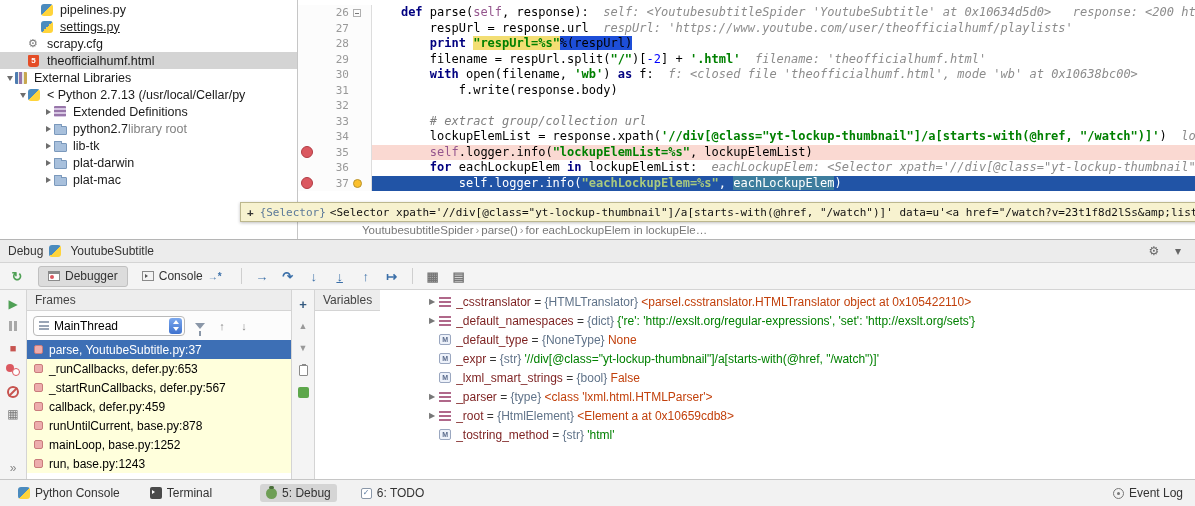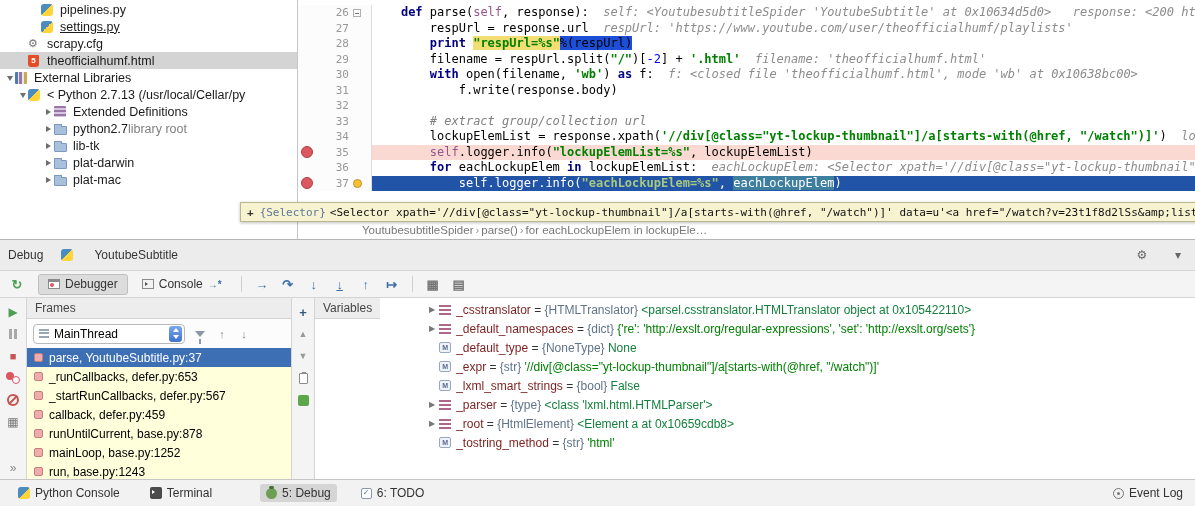--- a/index.html
+++ b/index.html
@@ -56,21 +56,21 @@
   .bc-sep{color:#999;padding:0 2px}
   .bc-item{cursor:default}
 
   .tooltip{position:absolute;left:240px;top:202px;height:20px;background:#F7F2CF;border:1px solid #BCB78E;display:flex;align-items:center;padding:0 6px;font-family:"DejaVu Sans Mono","Liberation Mono",monospace;font-size:11px;white-space:nowrap;z-index:5;box-shadow:0 1px 3px rgba(0,0,0,.25)}
   .tt-prefix{color:#333;font-weight:bold}
   .tt-type{color:#5C7999;margin:0 4px 0 6px}
   .tt-text{color:#111}
 
   
   .debug{height:239px;display:flex;flex-direction:column;background:#F4F4F4}
-  .debug-header{height:31px;min-height:23px;display:flex;align-items:center;gap:18px;padding:0 8px;background:#ECECEC;border-bottom:1px solid #D4D4D4;font-size:12px;color:#333}
+  .debug-header{height:23px;min-height:23px;display:flex;align-items:center;gap:6px;padding:0 8px;background:#ECECEC;border-bottom:1px solid #D4D4D4;font-size:12px;color:#333}
   .ticon.sm{margin:0}
   .spacer{flex:1}
   .hicon{color:#666;font-size:12px;width:18px;text-align:center}
 
   .debug-toolbar{height:27px;min-height:27px;display:flex;align-items:center;background:#F4F4F4;border-bottom:1px solid #D4D4D4;padding-left:6px;gap:4px}
   .tb-icon{width:22px;height:20px;display:inline-flex;align-items:center;justify-content:center;color:#3B6FA8;font-size:13px;font-weight:bold;border-radius:3px}
   .tb-icon.rerun{color:#4FA055;margin-right:6px}
   .tb-icon.gray{color:#777}
   .tb-icon.myco{text-decoration:underline}
   .tb-sep{width:1px;height:16px;background:#CFCFCF;margin:0 5px}
@@ -123,21 +123,21 @@
   .vars{flex:1;background:#fff;display:flex;flex-direction:row;overflow:hidden}
   #vars-list{flex:1;overflow:hidden;padding-top:2px}
   .var-row{height:19px;display:flex;align-items:center;white-space:pre;font-size:12px;padding-left:45px;overflow:hidden}
   .vcaret{width:14px;min-width:14px;color:#777;font-size:8px;text-align:center}
   .vicon{width:12px;min-width:12px;height:11px;margin-right:5px;display:inline-flex;align-items:center;justify-content:center}
   .vicon.obj{background:repeating-linear-gradient(to bottom,#B0688A 0 2px,transparent 2px 4px);height:10px;width:11px}
   .vicon.prim{border:1px solid #9AA7C0;background:#EEF2FA;color:#5A6B8C;font-size:7px;font-weight:bold;border-radius:2px}
   .vname{color:#7C1F1F}
   .veq{color:#333}
   .vtype{color:#607389}
-  .vval{color:#15803d}
+  .vval{color:#c2410c}
   .vval.str{color:#008000}
 
   
   .statusbar{height:27px;border-top:1px solid #C6C6C6;background:#F2F2F2;display:flex;align-items:center;padding:0 12px;font-size:12px;color:#333}
   #status-items{display:flex;align-items:center;gap:18px}
   .sb-item{display:inline-flex;align-items:center;gap:5px;padding:2px 6px;border-radius:3px;white-space:nowrap}
   .sb-item.active{background:#D5D5D5}
   .sb-item:nth-child(3){margin-left:24px}
   .sb-right{margin-left:auto;display:inline-flex;align-items:center;gap:5px}
   .sbicon{display:inline-block}

